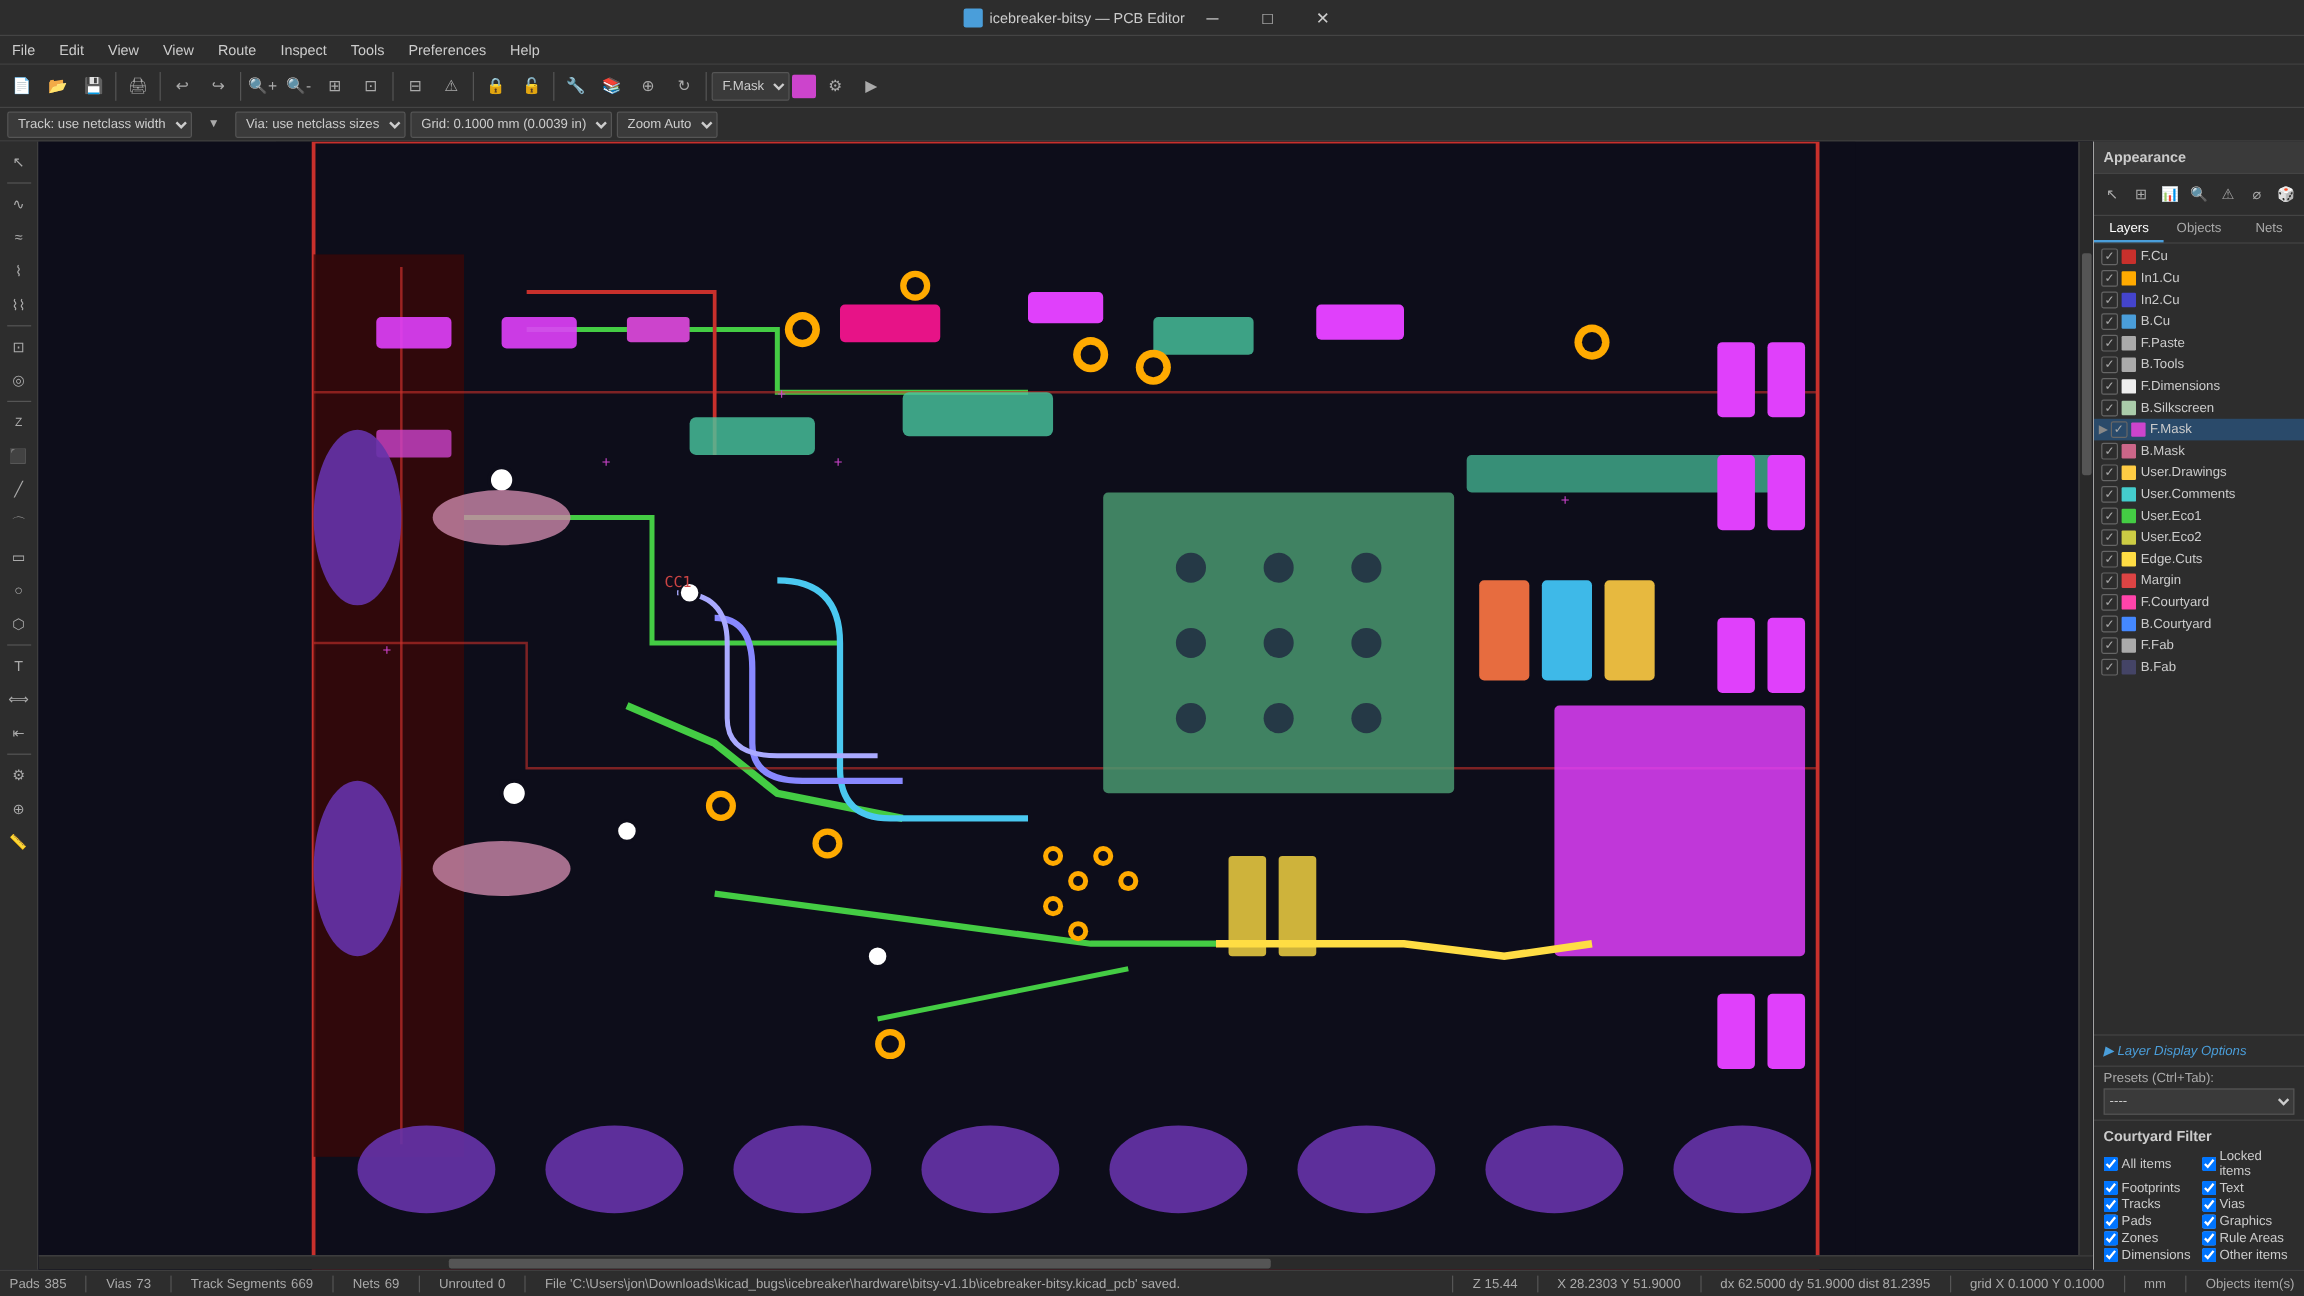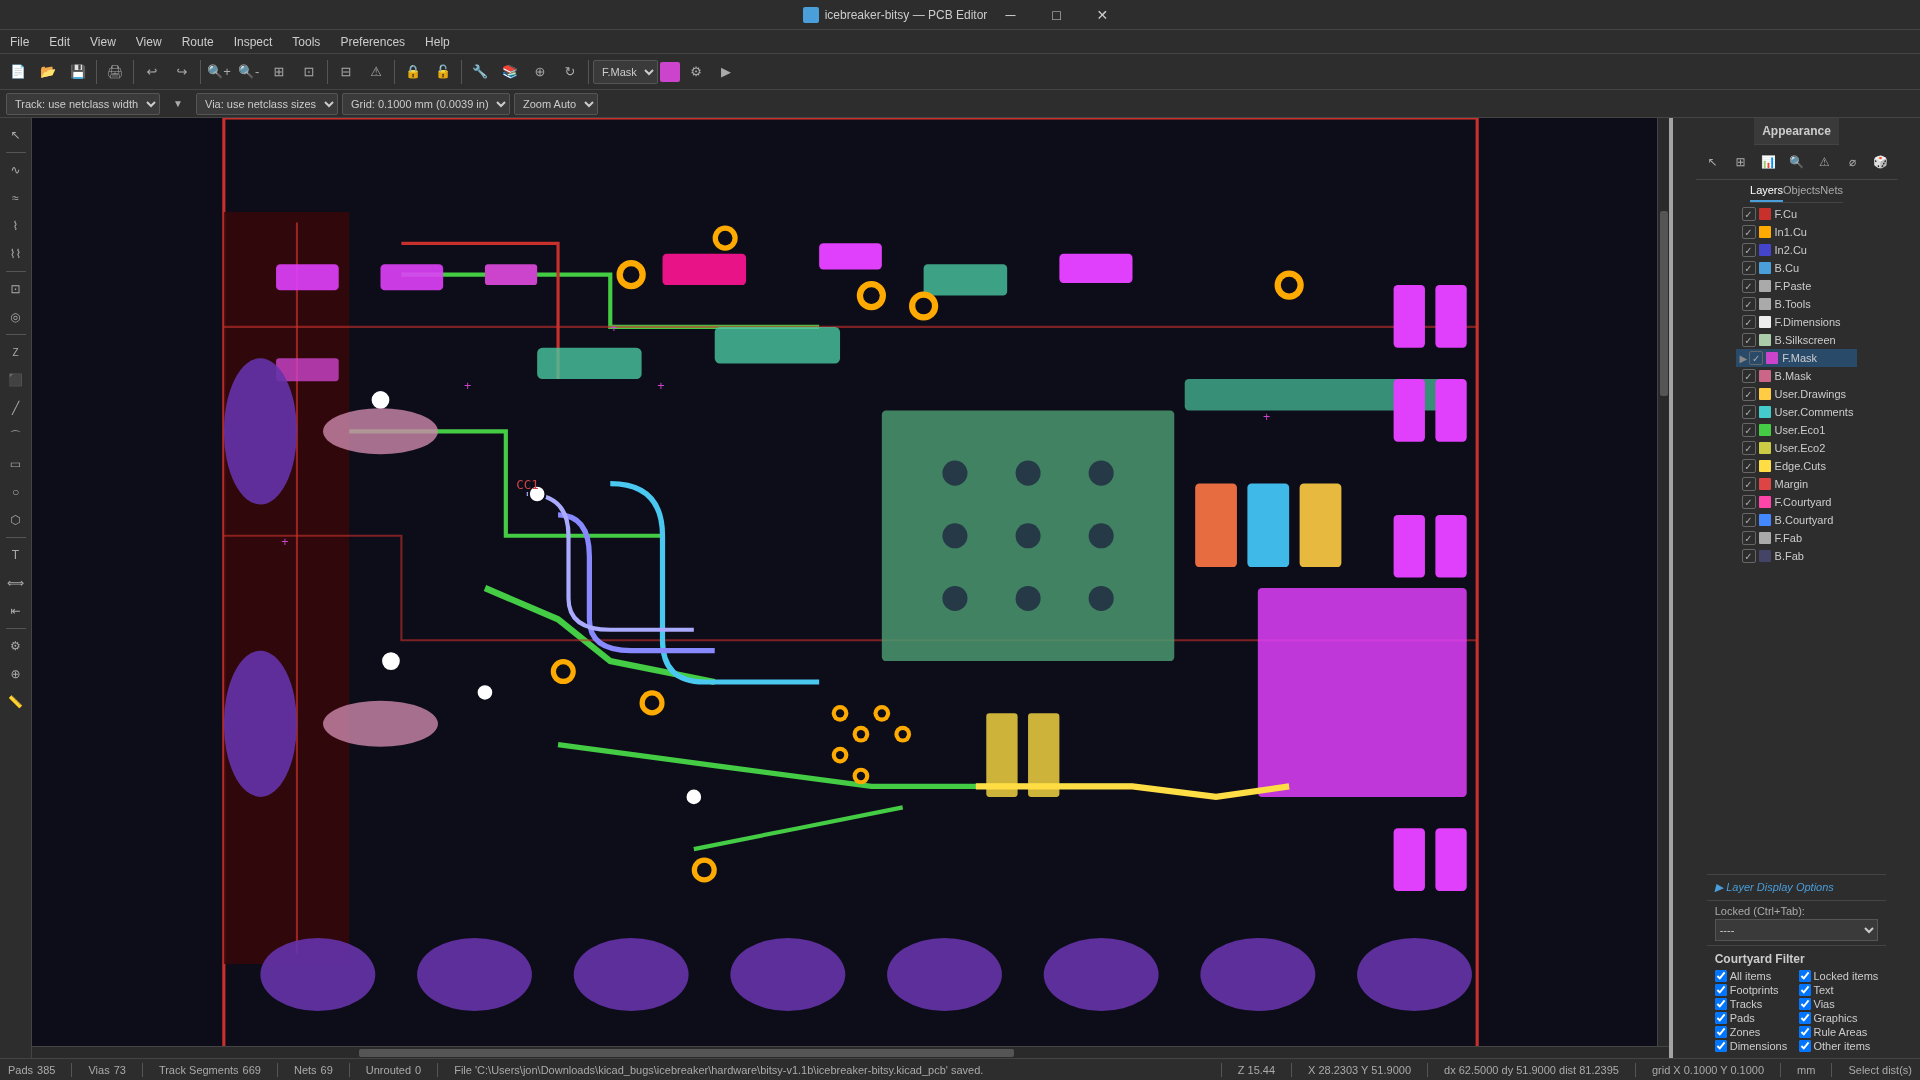--- a/index.html
+++ b/index.html
@@ -47,21 +47,21 @@
       width: 32px; background: #2d2d2d; border-right: 1px solid #444; display: flex; flex-direction: column; align-items: center; padding: 4px 0; gap: 2px;
     }
     .lt-btn { width: 26px; height: 26px; background: none; border: 1px solid transparent; color: #aaa; cursor: pointer; display: flex; align-items: center; justify-content: center; border-radius: 3px; font-size: 12px; }
     .lt-sep { width: 20px; height: 1px; background: #555; margin: 2px 0; }
 
     
     #canvas-area { flex: 1; background: #0d0d1a; position: relative; overflow: hidden; }
 
     
     #right-panel {
-      width: 251px; background: #2d2d2d; border-left: 4px solid #a3a3a3; display: flex; flex-direction: column; align-items: center;
+      width: 176px; background: #2d2d2d; border-left: 1px solid #a3a3a3; display: flex; flex-direction: column;
     }
     #appearance-header { padding: 6px 8px; background: #3a3a3a; font-weight: bold; color: #ccc; font-size: 12px; border-bottom: 1px solid #444; }
     #appearance-tabs { display: flex; border-bottom: 1px solid #444; }
     .ap-tab { flex: 1; text-align: center; padding: 4px 0; font-size: 11px; color: #aaa; cursor: pointer; }
     .ap-tab.active { color: #fff; border-bottom: 2px solid #4a9eda; }
 
     
     #layers-list { flex: 1; overflow-y: auto; padding: 2px 0; }
     .layer-item { display: flex; align-items: center; height: 18px; padding: 0 4px; cursor: pointer; }
     .layer-item.active { background: #2a4a6a; }
@@ -494,21 +494,21 @@
           <span class="layer-arrow"> </span>
           <div class="layer-vis" style="color: rgb(170, 170, 170); font-size: 10px;">✓</div>
           <div class="layer-color" style="background: rgb(68, 68, 102);"></div>
           <span class="layer-name">B.Fab</span>
         </div>
       </div>
 
     <div id="right-panel-bottom">
       <div id="layer-display-opts">▶ Layer Display Options</div>
       <div id="presets-section">
-        <div id="presets-label">Locked (Ctrl+Tab):</div>
+        <div id="presets-label">Presets (Ctrl+Tab):</div>
         <select id="presets-dropdown">
           <option>----</option>
         </select>
       </div>
 
       <div id="selection-filter">
         <div id="sf-header">Courtyard Filter</div>
         <div class="sf-grid" id="sf-grid">
         <div class="sf-item">
               <input type="checkbox" checked="" style="">
@@ -595,14 +595,14 @@
   <span>Z 15.44</span>
   <div class="sb-sep"></div>
   <span>X 28.2303  Y 51.9000</span>
   <div class="sb-sep"></div>
   <span>dx 62.5000  dy 51.9000  dist 81.2395</span>
   <div class="sb-sep"></div>
   <span>grid X 0.1000  Y 0.1000</span>
   <div class="sb-sep"></div>
   <span>mm</span>
   <div class="sb-sep"></div>
-  <span>Select dist(s)</span>
+  <span>Objects item(s)</span>
 </div>
 
 </body></html>

